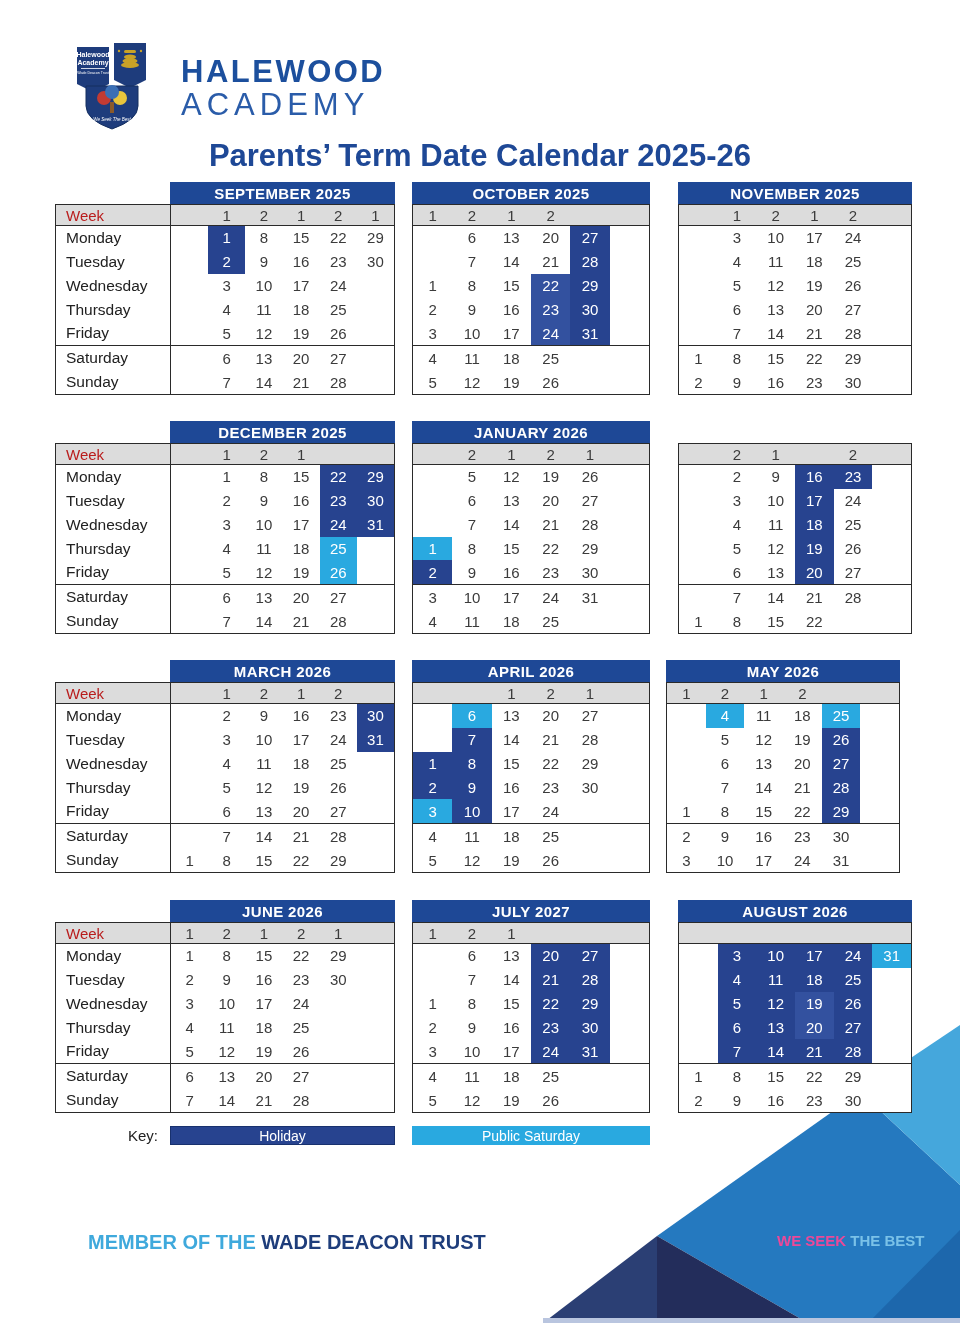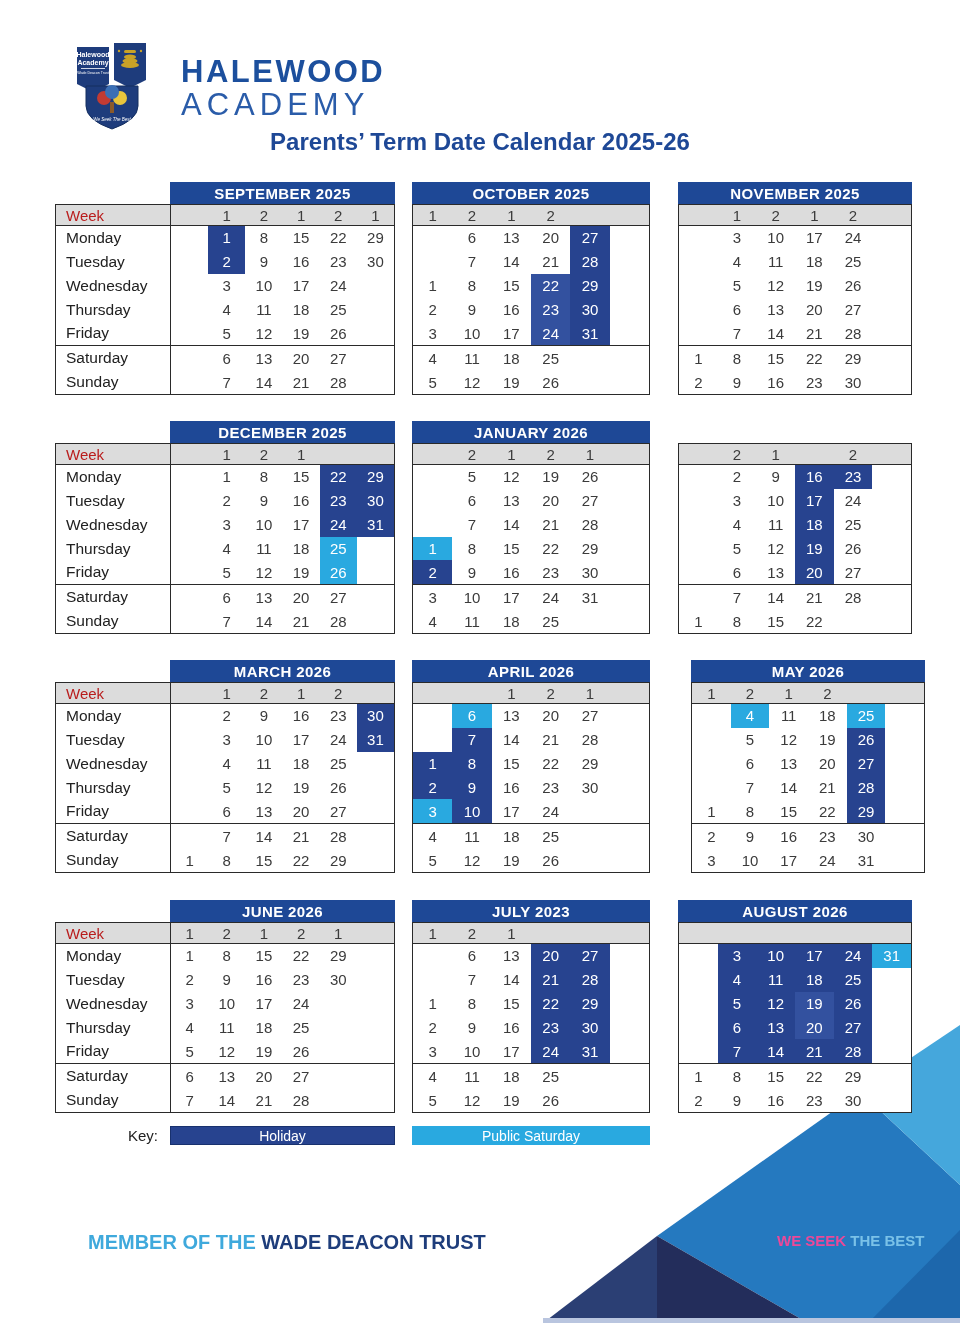--- a/index.html
+++ b/index.html
@@ -5,22 +5,22 @@
   html,body{margin:0;padding:0;background:#e8e8e8;}
   .page{position:relative;width:960px;height:1323px;background:#ffffff;overflow:hidden;
         font-family:"Liberation Sans",sans-serif;margin:0 auto;}
   .page *{box-sizing:border-box;}
 
   
   .logo{position:absolute;left:74px;top:42px;z-index:1;}
   .schoolname{position:absolute;left:181px;top:56px;z-index:1;color:#1C4F9D;line-height:1.0;}
   .sn1{font-size:31px;font-weight:600;letter-spacing:2.5px;}
   .sn2{font-size:31px;font-weight:300;letter-spacing:5px;color:#2A5CA9;margin-top:2px;}
-  .pagetitle{position:absolute;left:0;top:128px;width:100%;text-align:center;z-index:1;
-             font-size:24px;font-weight:bold;color:#1E4896;}
+  .pagetitle{position:absolute;left:0;top:138px;width:100%;text-align:center;z-index:1;
+             font-size:31px;font-weight:bold;color:#1E4896;}
 
   
   #calendar{position:absolute;inset:0;z-index:1;}
   .cal-row{position:absolute;left:55px;display:flex;align-items:flex-end;height:213px;}
   .labels{width:115px;height:191px;border:1.6px solid #2A2A2A;border-right:none;
           display:flex;flex-direction:column;background:#fff;}
   .lw{height:21px;flex:none;background:var(--gray);border-bottom:1.6px solid #2A2A2A;
       display:flex;align-items:center;padding-left:10px;font-size:15px;color:#b91c1c;}
   .ld{flex:1;display:flex;align-items:center;padding-left:10px;font-size:15.5px;color:#212121;}
   .ld.sat{border-top:1.6px solid #2A2A2A;}
@@ -673,21 +673,21 @@
             <div class="drow">
               <div class="c">5</div>
               <div class="c">12</div>
               <div class="c">19</div>
               <div class="c">26</div>
               <div class="c"></div>
               <div class="c"></div>
             </div>
           </div>
         </div>
-        <div class="month" style="width: 234px; margin-left: 41px;">
+        <div class="month" style="width: 234px; margin-left: 16px;">
           <div class="mtitle">MAY 2026</div>
           <div class="grid">
             <div class="wrow">
               <div class="c">1</div>
               <div class="c">2</div>
               <div class="c">1</div>
               <div class="c">2</div>
               <div class="c"></div>
               <div class="c"></div>
             </div>
@@ -824,21 +824,21 @@
               <div class="c">7</div>
               <div class="c">14</div>
               <div class="c">21</div>
               <div class="c">28</div>
               <div class="c"></div>
               <div class="c"></div>
             </div>
           </div>
         </div>
         <div class="month" style="width: 238px; margin-left: 17px;">
-          <div class="mtitle">JULY 2023</div>
+          <div class="mtitle">JULY 2027</div>
           <div class="grid">
             <div class="wrow">
               <div class="c">1</div>
               <div class="c">2</div>
               <div class="c">1</div>
               <div class="c"></div>
               <div class="c"></div>
               <div class="c"></div>
             </div>
             <div class="drow">

